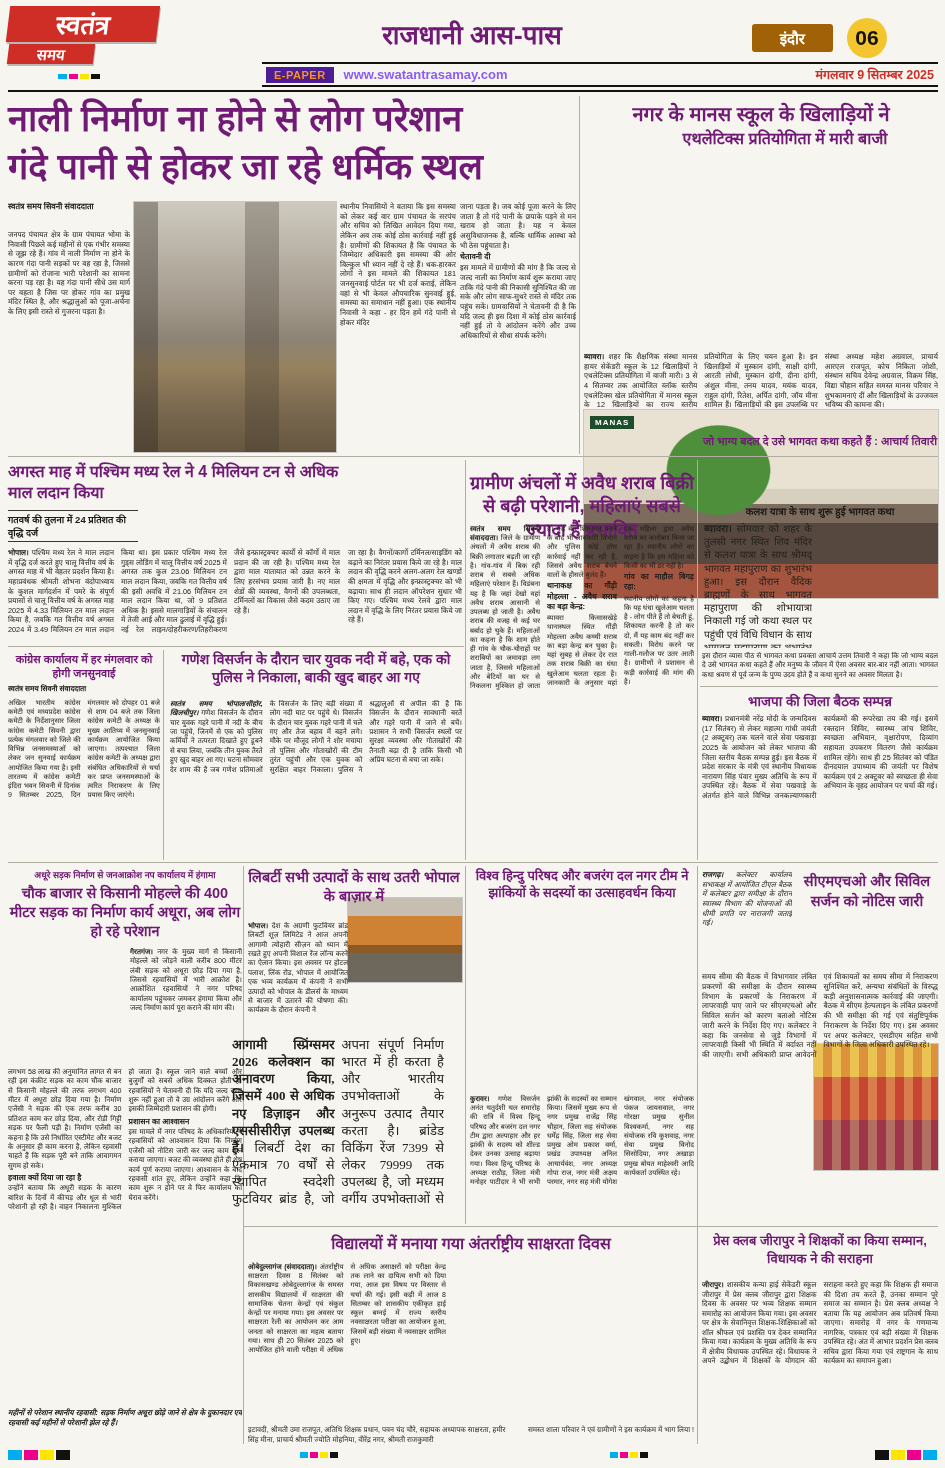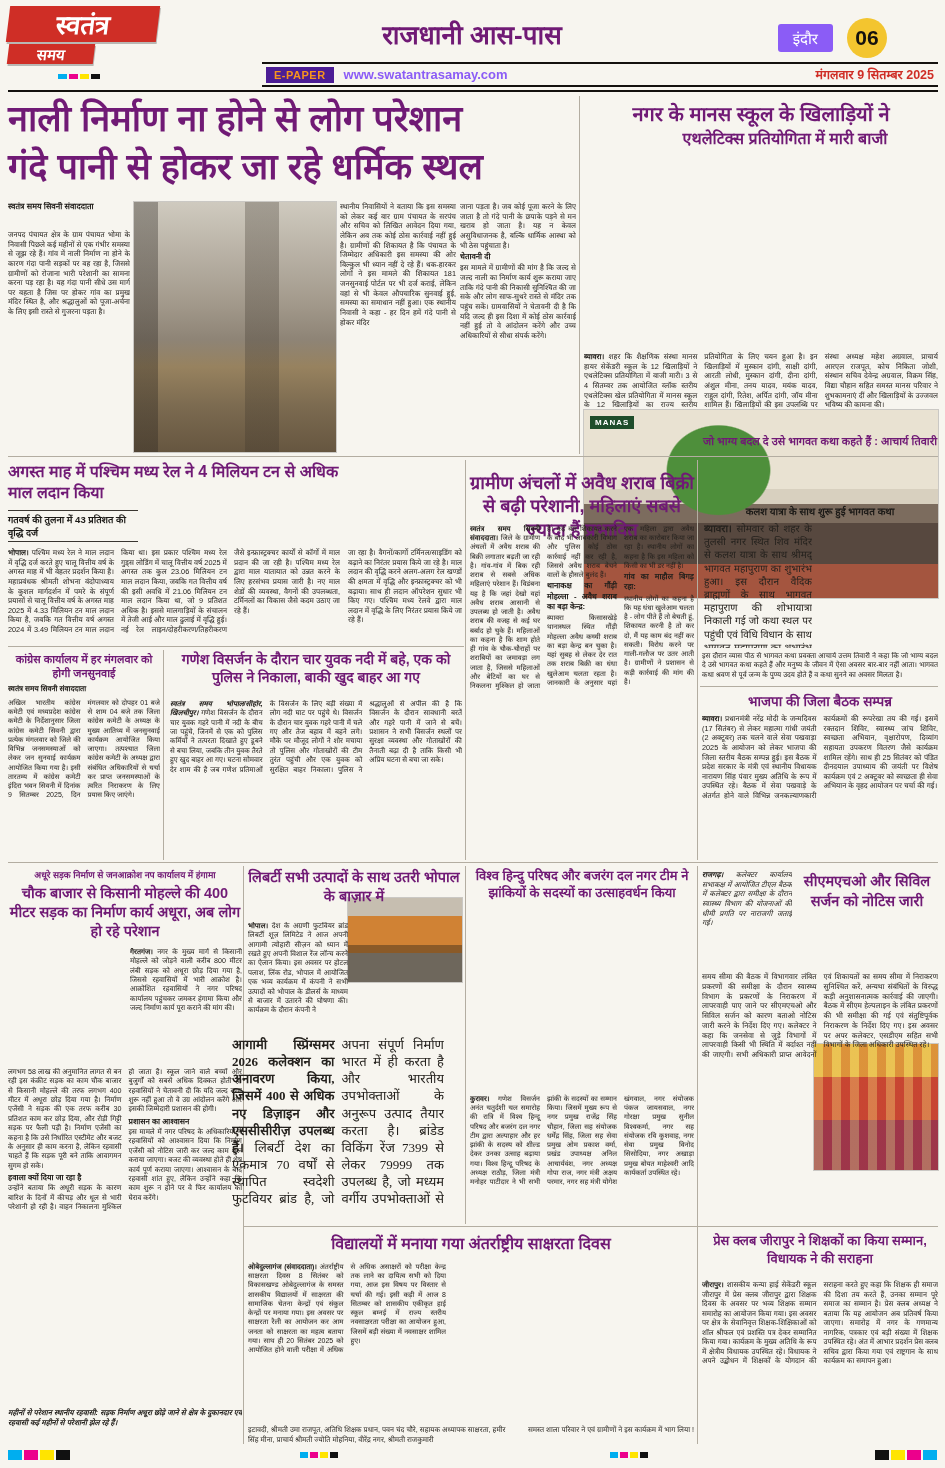--- a/index.html
+++ b/index.html
@@ -11,21 +11,21 @@
   .lead{font-weight:700;}
   .lead-italic{font-weight:700;font-style:italic;}
   .subhead-inline{display:block;font-weight:700;font-size:7.8px;margin:2px 0 1px;}
   .headline{font-weight:800;color:#701a75;}
   .center{text-align:center;}
   .photo{position:relative;outline:1px solid rgba(0,0,0,.18);overflow:hidden;}
   .vrule{width:1px;background:#b3ada1;}
   .hrule{height:1px;background:#b3ada1;}
   .hrule-black{height:2px;background:#14110e;}
   .logo-box{background:#cf2e26;color:#fff;font-weight:800;transform:skewX(-7deg);display:flex;align-items:center;justify-content:center;box-shadow:1px 2px 0 rgba(0,0,0,.25);}
-  .edition-pill{background:#8b5cf6;color:#fff;font-weight:400;font-size:15px;padding:4px 15px;border-radius:3px;}
+  .edition-pill{background:#a16207;color:#fff;font-weight:700;font-size:15px;padding:4px 28px;border-radius:3px;}
   .page-circle{width:40px;height:40px;border-radius:50%;background:#f3c52f;display:flex;align-items:center;justify-content:center;font-size:21px;font-weight:800;color:#14110e;}
   .subbar{display:flex;align-items:center;gap:10px;border-top:2px solid #14110e;border-bottom:2px solid #14110e;padding:2px 4px;}
   .epaper-chip{background:#4c1d95;color:#f7941d;font-weight:800;font-size:11px;padding:2px 8px;letter-spacing:.5px;}
   .website{font-weight:700;font-size:13px;color:#8b5cf6;}
   .dateline{margin-left:auto;color:#cf2e26;font-weight:700;font-size:12.5px;}
   .kicker{font-weight:700;border-top:1.5px solid #3a3631;border-bottom:1.5px solid #3a3631;padding:2px 0;}
   .cmyk{display:flex;gap:2px;}
   .cmyk i{display:block;}
   .caption{font-size:7.2px;color:#2a2722;display:flex;gap:8px;}
   .photo-label{position:absolute;top:6px;left:6px;background:#1e4d2b;color:#fff;font-size:8px;font-weight:700;padding:2px 5px;letter-spacing:1px;}
@@ -89,21 +89,21 @@
     <span class="photo-label">MANAS</span>
   </div>
   <div class="abs body-text cols-3" style="left:584px;top:352px;width:354px;height:100px;">
     <span class="lead">ब्यावरा।</span>
     <span>शहर कि शैक्षणिक संस्था मानस हायर सेकेंडरी स्कूल के 12 खिलाड़ियों ने एथलेटिक्स प्रतियोगिता में बाजी मारी। 3 से 4 सितम्बर तक आयोजित ब्लॉक स्तरीय एथलेटिक्स खेल प्रतियोगिता में मानस स्कूल के 12 खिलाड़ियों का राज्य स्तरीय प्रतियोगिता के लिए चयन हुआ है। इन खिलाड़ियों में मुस्कान दांगी, साक्षी दांगी, आरती लोधी, मुस्कान दांगी, दीना दांगी, अंशुल मीना, तनय यादव, मयंक यादव, राहुल दांगी, रितेश, अर्पित दांगी, जॉय मीना शामिल हैं। खिलाड़ियों की इस उपलब्धि पर संस्था अध्यक्ष महेश अग्रवाल, प्राचार्य आरएल राजपूत, कोच निकिता जोशी, संस्थान सचिव देवेन्द्र अग्रवाल, विक्रम सिंह, विद्या चौहान सहित समस्त मानस परिवार ने शुभकामनाएं दीं और खिलाड़ियों के उज्जवल भविष्य की कामना की।</span>
   </div>
 
   <div class="abs hrule" style="left:8px;top:456px;width:930px;"></div>
 
   <div class="abs headline" style="left:8px;top:462px;width:332px;font-size:16px;line-height:1.3;">अगस्त माह में पश्चिम मध्य रेल ने 4 मिलियन टन से अधिक माल लदान किया</div>
-  <div class="abs kicker" style="left:8px;top:510px;width:130px;font-size:9.5px;">गतवर्ष की तुलना में 43 प्रतिशत की वृद्धि दर्ज</div>
+  <div class="abs kicker" style="left:8px;top:510px;width:130px;font-size:9.5px;">गतवर्ष की तुलना में 24 प्रतिशत की वृद्धि दर्ज</div>
   <div class="abs photo ph-truck" style="left:348px;top:460px;width:114px;height:84px;"></div>
   <div class="abs body-text cols-3" style="left:8px;top:548px;width:332px;height:94px;">
     <span class="lead">भोपाल।</span>
     <span>पश्चिम मध्य रेल ने माल लदान में वृद्धि दर्ज करते हुए चालू वित्तीय वर्ष के अगस्त माह में भी बेहतर प्रदर्शन किया है। महाप्रबंधक श्रीमती शोभना बंदोपाध्याय के कुशल मार्गदर्शन में पमरे के संपूर्ण प्रयासों से चालू वित्तीय वर्ष के अगस्त माह 2025 में 4.33 मिलियन टन माल लदान किया है, जबकि गत वित्तीय वर्ष अगस्त 2024 में 3.49 मिलियन टन माल लदान किया था। इस प्रकार पश्चिम मध्य रेल गुड्स लोडिंग में चालू वित्तीय वर्ष 2025 में अगस्त तक कुल 23.06 मिलियन टन माल लदान किया, जबकि गत वित्तीय वर्ष की इसी अवधि में 21.06 मिलियन टन माल लदान किया था, जो 9 प्रतिशत अधिक है। इससे मालगाड़ियों के संचालन में तेजी आई और माल ढुलाई में वृद्धि हुई। नई रेल लाइन/दोहरीकरण/तिहरीकरण जैसे इन्फ्रास्ट्रक्चर कार्यों से कॉर्गो में माल प्रदान की जा रही है। पश्चिम मध्य रेल द्वारा माल यातायात को उन्नत करने के लिए हरसंभव प्रयास जारी है। नए माल शेडों की व्यवस्था, वैगनों की उपलब्धता, टर्मिनलों का विकास जैसे कदम उठाए जा रहे हैं।</span>
   </div>
   <div class="abs body-text" style="left:348px;top:548px;width:114px;height:94px;">जा रहा है। वैगनों/कार्गो टर्मिनल/साइडिंग को बढ़ाने का निरंतर प्रयास किये जा रहे है। माल लदान की वृद्धि करने अलग-अलग रेल खण्डों की क्षमता में वृद्धि और इन्फ्रास्ट्रक्चर को भी बढ़ाया। साथ ही लदान ऑपरेशन सुधार भी किए गए। पश्चिम मध्य रेलवे द्वारा माल लदान में वृद्धि के लिए निरंतर प्रयास किये जा रहे हैं।</div>
 
   <div class="abs hrule" style="left:8px;top:646px;width:456px;"></div>
 
   <div class="abs headline center" style="left:8px;top:652px;width:152px;font-size:11px;line-height:1.3;">कांग्रेस कार्यालय में हर मंगलवार को होगी जनसुनवाई</div>

